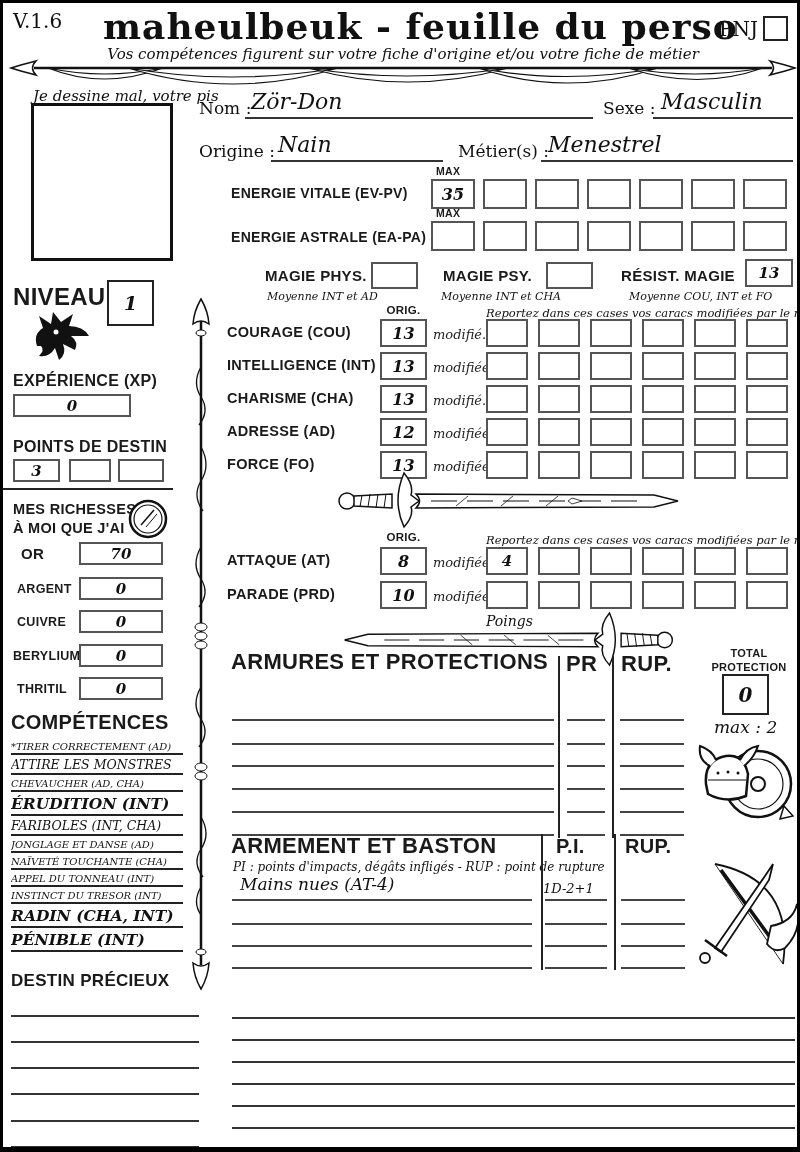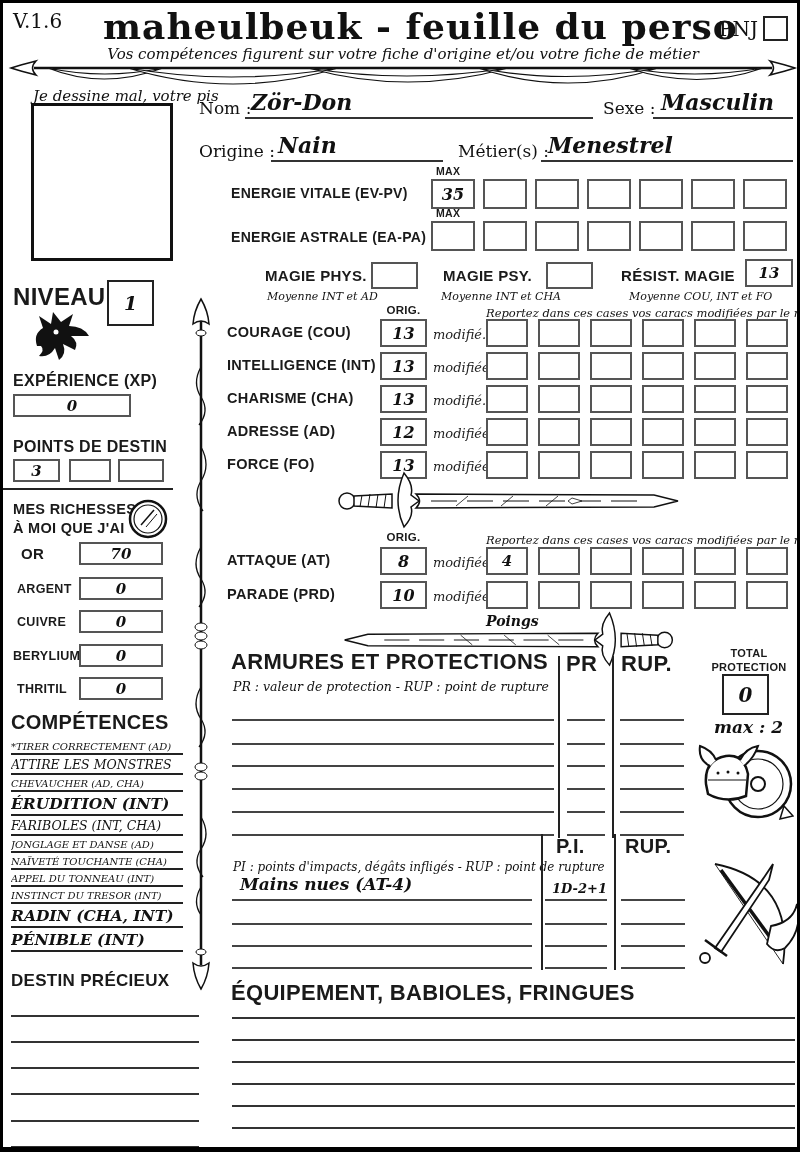--- a/index.html
+++ b/index.html
@@ -4,21 +4,21 @@
 <style>
   * { margin:0; padding:0; box-sizing:border-box; }
   html,body { background:#fff; }
   .sheet { position:relative; width:800px; height:1152px; background:#fff;
            border:3px solid #000; border-bottom-width:5px; overflow:hidden;
            color:#111; font-family:"DejaVu Serif", serif; }
   .abs { position:absolute; }
   .hd { font-family:"Liberation Sans", sans-serif; font-weight:700; color:#1a1a1a; letter-spacing:.3px; white-space:nowrap; }
   .sf { font-family:"DejaVu Serif", serif; white-space:nowrap; }
   .it { font-family:"DejaVu Serif", serif; font-style:italic; white-space:nowrap; }
-  .hw { font-family:"DejaVu Serif", serif; font-style:italic; font-weight:700; white-space:nowrap; }
+  .hw { font-family:"DejaVu Serif", serif; font-style:italic; font-weight:400; white-space:nowrap; }
   .cell { position:absolute; border:2px solid #555; background:#fff;
           display:flex; align-items:center; justify-content:center;
           font-family:"DejaVu Serif", serif; font-style:italic; font-weight:700; }
   .cells { position:absolute; display:flex; }
   .cells .cell { position:static; }
   .ln { position:absolute; border-top:2px solid #444; height:0; }
   .vln { position:absolute; border-left:2px solid #222; width:0; }
   .stat-row, .cbt-row { position:absolute; left:0; width:800px; height:30px; }
   .stat-label { position:absolute; left:224px; top:5px; font-size:14.5px; }
   .orig-box { left:377px; top:0; width:47px; height:28px; font-size:16px; }
@@ -230,21 +230,20 @@
       <line x1="50" y1="23" x2="48" y2="37" stroke="#111"></line>
     <path d="M68,2 Q56,30 68,56 Q78,45 75,36 L83,30 L75,24 Q78,14 68,2 Z" fill="#fff" stroke="#111" stroke-width="1.5"></path>
     <path d="M80,23 L318,24 L342,30 L318,36 L80,37 Q87,30 80,23 Z" fill="#fff" stroke="#111" stroke-width="1.5"></path>
     <line x1="95" y1="30" x2="308" y2="30" stroke="#111" stroke-width="1" stroke-dasharray="26,10"></line>
     <line x1="132" y1="25" x2="120" y2="35" stroke="#111" stroke-width="0.8"></line>
     <line x1="177" y1="25" x2="165" y2="35" stroke="#111" stroke-width="0.8"></line>
     <line x1="222" y1="25" x2="210" y2="35" stroke="#111" stroke-width="0.8"></line>
   </svg>
 
   <div class="abs hd" style="left:228px;top:646px;font-size:22px">ARMURES ET PROTECTIONS</div>
-  <div class="abs it" style="left:230px;top:676px;font-size:12.5px">PR : valeur de protection - RUP : point de rupture</div>
   <div class="abs hd" style="left:563px;top:648px;font-size:22px">PR</div>
   <div class="abs hd" style="left:618px;top:648px;font-size:22px">RUP.</div>
   <div class="vln" style="left:555px;top:653px;height:182px"></div>
   <div class="vln" style="left:609px;top:653px;height:182px"></div>
 
   <div class="ln" style="left:229px;top:716px;width:322px"></div>
   <div class="ln" style="left:564px;top:716px;width:38px"></div>
   <div class="ln" style="left:617px;top:716px;width:64px"></div>
   <div class="ln" style="left:229px;top:740px;width:322px"></div>
   <div class="ln" style="left:564px;top:740px;width:38px"></div>
@@ -276,28 +275,29 @@
     <path d="M88,70 L97,80 L84,83 Z" fill="#fff" stroke="#111" stroke-width="1.5"></path>
     <path d="M10,48 Q8,24 30,20 Q48,18 52,38 L50,60 Q30,68 12,58 Z" fill="#fff" stroke="#111" stroke-width="2.5"></path>
     <path d="M14,30 Q2,24 4,10 Q16,14 20,24" fill="#fff" stroke="#111" stroke-width="2"></path>
     <path d="M44,24 Q50,12 62,10 Q58,22 48,30" fill="#fff" stroke="#111" stroke-width="2"></path>
     <path d="M12,44 L50,44" stroke="#111" stroke-width="1.2"></path>
     <circle cx="22" cy="37" r="1.5" fill="#111"></circle>
       <circle cx="32" cy="36" r="1.5" fill="#111"></circle>
       <circle cx="42" cy="37" r="1.5" fill="#111"></circle>
   </svg>
 
+  <div class="abs hd" style="left:228px;top:830px;font-size:22px">ARMEMENT ET BASTON</div>
   <div class="abs it" style="left:230px;top:857px;font-size:12px">PI : points d'impacts, dégâts infligés - RUP : point de rupture</div>
   <div class="abs hd" style="left:553px;top:832px;font-size:20px">P.I.</div>
   <div class="abs hd" style="left:622px;top:832px;font-size:20px">RUP.</div>
   <div class="vln" style="left:538px;top:831px;height:136px"></div>
   <div class="vln" style="left:611px;top:831px;height:136px"></div>
 
   <div class="abs hw" style="left:237px;top:871px;font-size:17px">Mains nues (AT-4)</div>
-  <div class="abs hw" style="left:540px;top:878px;width:64px;text-align:right;font-size:13px">1D-2+1</div>
+  <div class="abs hw" style="left:540px;top:878px;width:64px;text-align:left;font-size:13px">1D-2+1</div>
   <div class="ln" style="left:229px;top:896px;width:300px"></div>
   <div class="ln" style="left:542px;top:896px;width:62px"></div>
   <div class="ln" style="left:618px;top:896px;width:64px"></div>
   <div class="ln" style="left:229px;top:920px;width:300px"></div>
   <div class="ln" style="left:542px;top:920px;width:62px"></div>
   <div class="ln" style="left:618px;top:920px;width:64px"></div>
   <div class="ln" style="left:229px;top:942px;width:300px"></div>
   <div class="ln" style="left:542px;top:942px;width:62px"></div>
   <div class="ln" style="left:618px;top:942px;width:64px"></div>
   <div class="ln" style="left:229px;top:964px;width:300px"></div>
@@ -307,21 +307,20 @@
   <svg class="abs" style="left:688px;top:853px" width="108" height="112" viewBox="0 0 108 112">
     <path d="M24,8 Q104,24 92,108" fill="none" stroke="#111" stroke-width="1.8"></path>
     <line x1="24" y1="8" x2="92" y2="108" stroke="#111" stroke-width="0.9"></line>
     <line x1="30" y1="14" x2="84" y2="88" stroke="#111" stroke-width="3.5"></line>
     <path d="M80,70 Q102,66 106,48 Q112,74 94,92 Q84,98 76,88 Z" fill="#fff" stroke="#111" stroke-width="1.8"></path>
     <path d="M24,92 L74,20 L82,8 L78,24 L30,96 Z" fill="#fff" stroke="#111" stroke-width="1.8"></path>
     <line x1="14" y1="84" x2="36" y2="100" stroke="#111" stroke-width="2.5"></line>
     <circle cx="14" cy="102" r="5" fill="#fff" stroke="#111" stroke-width="1.8"></circle>
   </svg>
 
-  <div class="abs hd" style="left:228px;top:977px;font-size:22px">ÉQUIPEMENT, BABIOLES, FRINGUES</div>
   <div class="ln" style="left:229px;top:1014px;width:563px;border-color:#333"></div>
   <div class="ln" style="left:229px;top:1036px;width:563px;border-color:#333"></div>
   <div class="ln" style="left:229px;top:1058px;width:563px;border-color:#333"></div>
   <div class="ln" style="left:229px;top:1080px;width:563px;border-color:#333"></div>
   <div class="ln" style="left:229px;top:1102px;width:563px;border-color:#333"></div>
   <div class="ln" style="left:229px;top:1124px;width:563px;border-color:#333"></div>
   <div class="ln" style="left:229px;top:1145px;width:563px;border-color:#333"></div>
 
   <div class="abs hd" style="left:10px;top:280px;font-size:24px">NIVEAU</div>
   <div class="cell" style="left:104px;top:277px;width:47px;height:46px;font-size:19px;border-color:#222">1</div>

